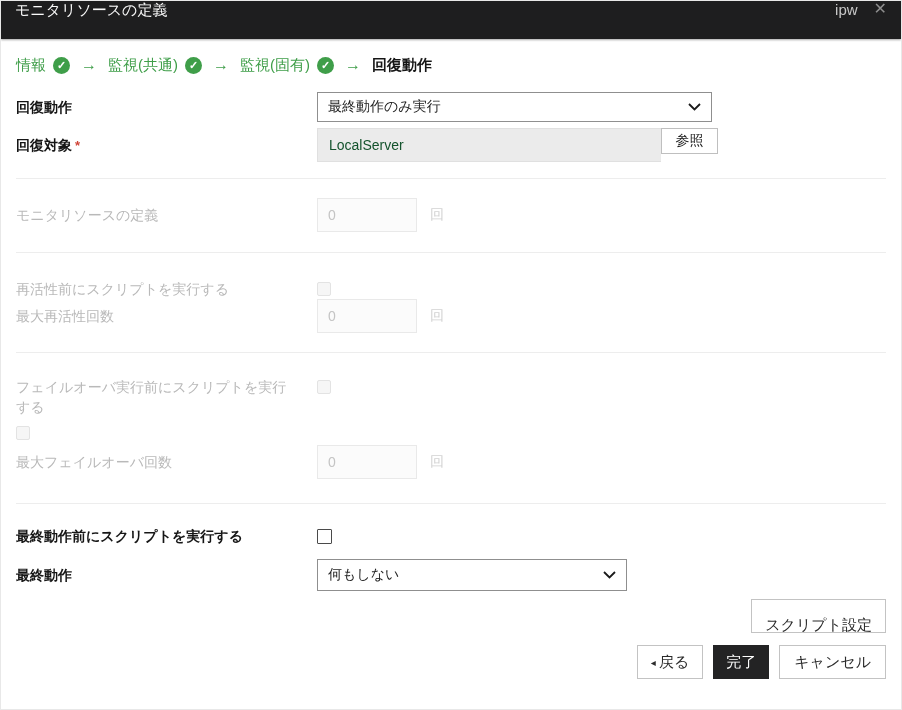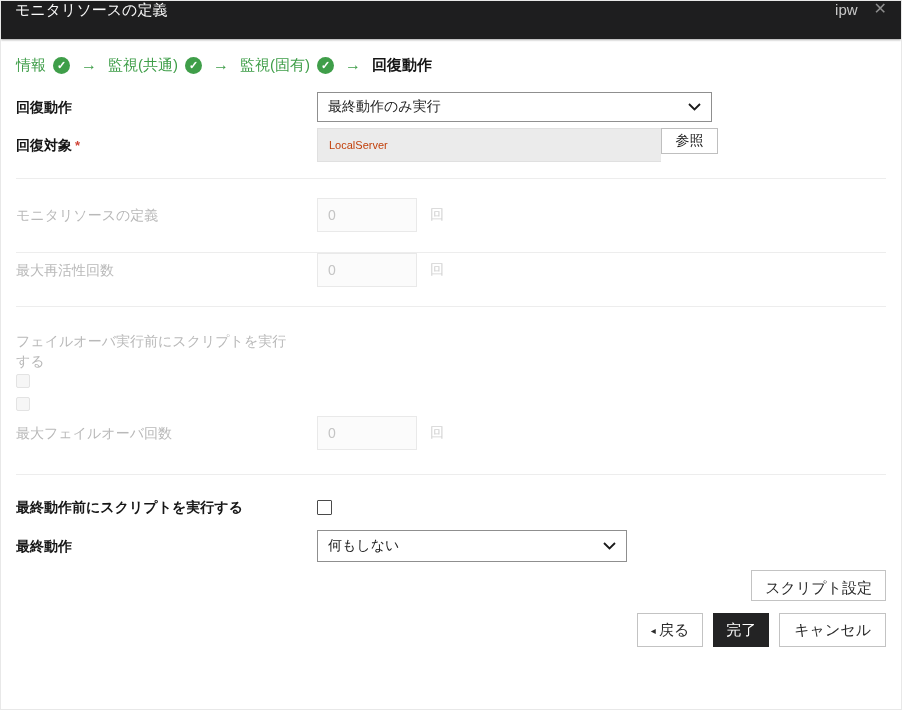--- a/index.html
+++ b/index.html
@@ -53,21 +53,21 @@
     cursor:pointer;
   }
   .sel-wide { width:395px; }
   .sel-mid  { width:310px; height:32px; }
 
   .field-group { display:flex; align-items:stretch; }
   .readonly-field {
     width:344px; height:34px; background:#ebebeb;
     border:1px solid #e0e0e0; border-right:none;
     display:flex; align-items:center; padding:0 11px;
-    font-size:11px; color:#c2410c;
+    font-size:14px; color:#14532d;
   }
   .browse-btn {
     width:57px; height:26px; background:#fff;
     border:1px solid #bfbfbf; font-size:14px; color:#1f1f1f;
     font-family:inherit; cursor:pointer;
   }
 
   .num-input {
     width:100px; height:34px; border:1px solid #e9e9e9;
     background:#fbfbfb; color:#c4c4c4;
@@ -87,38 +87,38 @@
   }
 
   .divider { border-top:1px solid #ededed; height:0; }
 
   
   .btn {
     font-family:inherit; font-size:15px;
     background:#fff; border:1px solid #c3c3c3; color:#2b2b2b;
     cursor:pointer;
   }
-  .btn-script { padding:8px 13px; height:31px; }
+  .btn-script { padding:16px 13px; height:31px; }
   .btn-back { height:34px; padding:0 13px; display:inline-flex; align-items:center; }
   .back-tri { font-size:10px; margin-right:3px; }
   .btn-finish { height:34px; padding:0 12px; background:#232324; border-color:#232324; color:#fff; }
   .btn-cancel { height:34px; padding:0 14px; }
   .actions-script { display:flex; justify-content:flex-end; margin-top:8px; }
   .actions-bottom { display:flex; justify-content:flex-end; gap:10px; margin-top:12px; }
 
   
   .mt-row1 { margin-top:14px; }
   .mt-row2 { margin-top:6px; }
   .mt-div1 { margin-top:16px; }
   .mt-row3 { margin-top:19px; }
   .mt-div2 { margin-top:20px; }
   .mt-row4 { margin-top:26px; }
   .mt-row5 { }
   .mt-div3 { margin-top:19px; }
-  .mt-row6 { margin-top:24px;flex-direction:column; }
+  .mt-row6 { margin-top:24px; }
   .mt-row7 { margin-top:6px; }
   .mt-row8 { margin-top:5px; }
   .mt-div4 { margin-top:24px; }
   .mt-row9 { margin-top:22px; }
   .mt-row10 { margin-top:13px; }
 </style>
 </head>
 <body>
 
 <div class="titlebar">
@@ -173,20 +173,24 @@
   <div class="divider mt-div1"></div>
 
   <div class="row mt-row3">
     <div class="label disabled">モニタリソースの定義</div>
     <input class="num-input" disabled="" value="0" style="">
     <span class="unit disabled">回</span>
   </div>
 
   <div class="divider mt-div2"></div>
 
+  <div class="row mt-row4">
+    <div class="label disabled">再活性前にスクリプトを実行する</div>
+    <input type="checkbox" class="cb-disabled" disabled="" style="">
+  </div>
 
   <div class="row mt-row5">
     <div class="label disabled">最大再活性回数</div>
     <input class="num-input" disabled="" value="0" style="">
     <span class="unit disabled">回</span>
   </div>
 
   <div class="divider mt-div3"></div>
 
   <div class="row top-align mt-row6">

